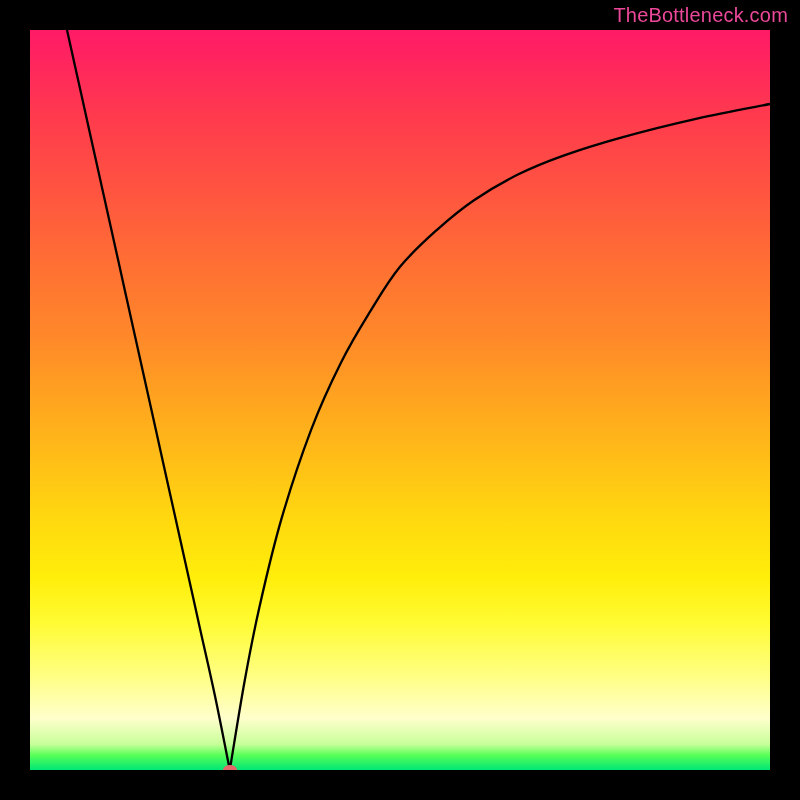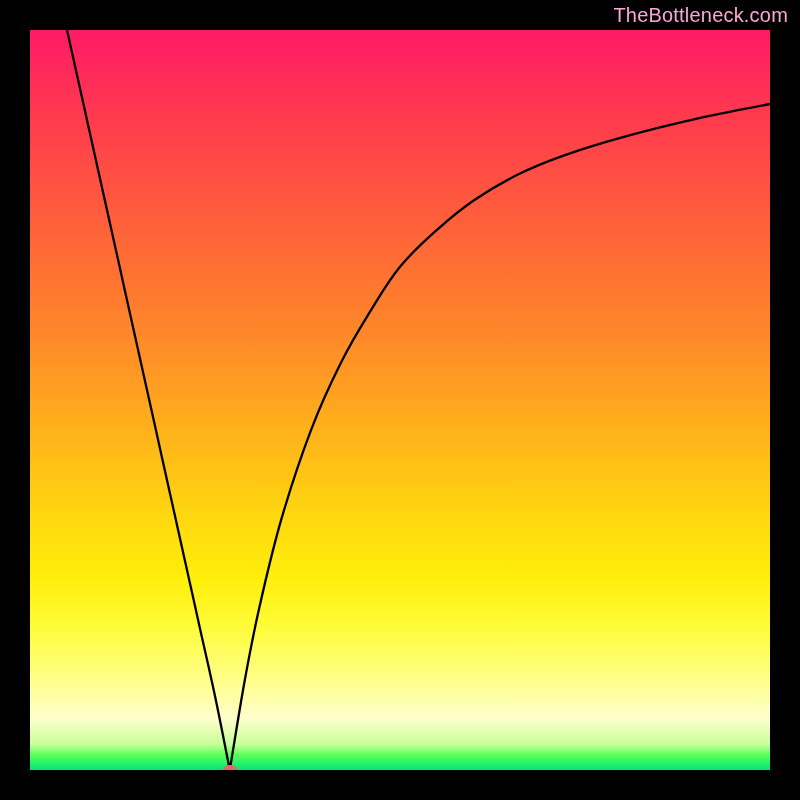--- a/index.html
+++ b/index.html
@@ -14,21 +14,21 @@
   .frame {
     position: relative;
     width: 800px;
     height: 800px;
     background: #000;
   }
   .watermark {
     position: absolute;
     top: 4px;
     right: 12px;
-    color: #f9a8d4;
+    color: #ec4899;
     font-size: 20px;
     letter-spacing: 0.2px;
     z-index: 5;
     user-select: none;
   }
   .plot {
     position: absolute;
     left: 30px;
     top: 30px;
     width: 740px;

